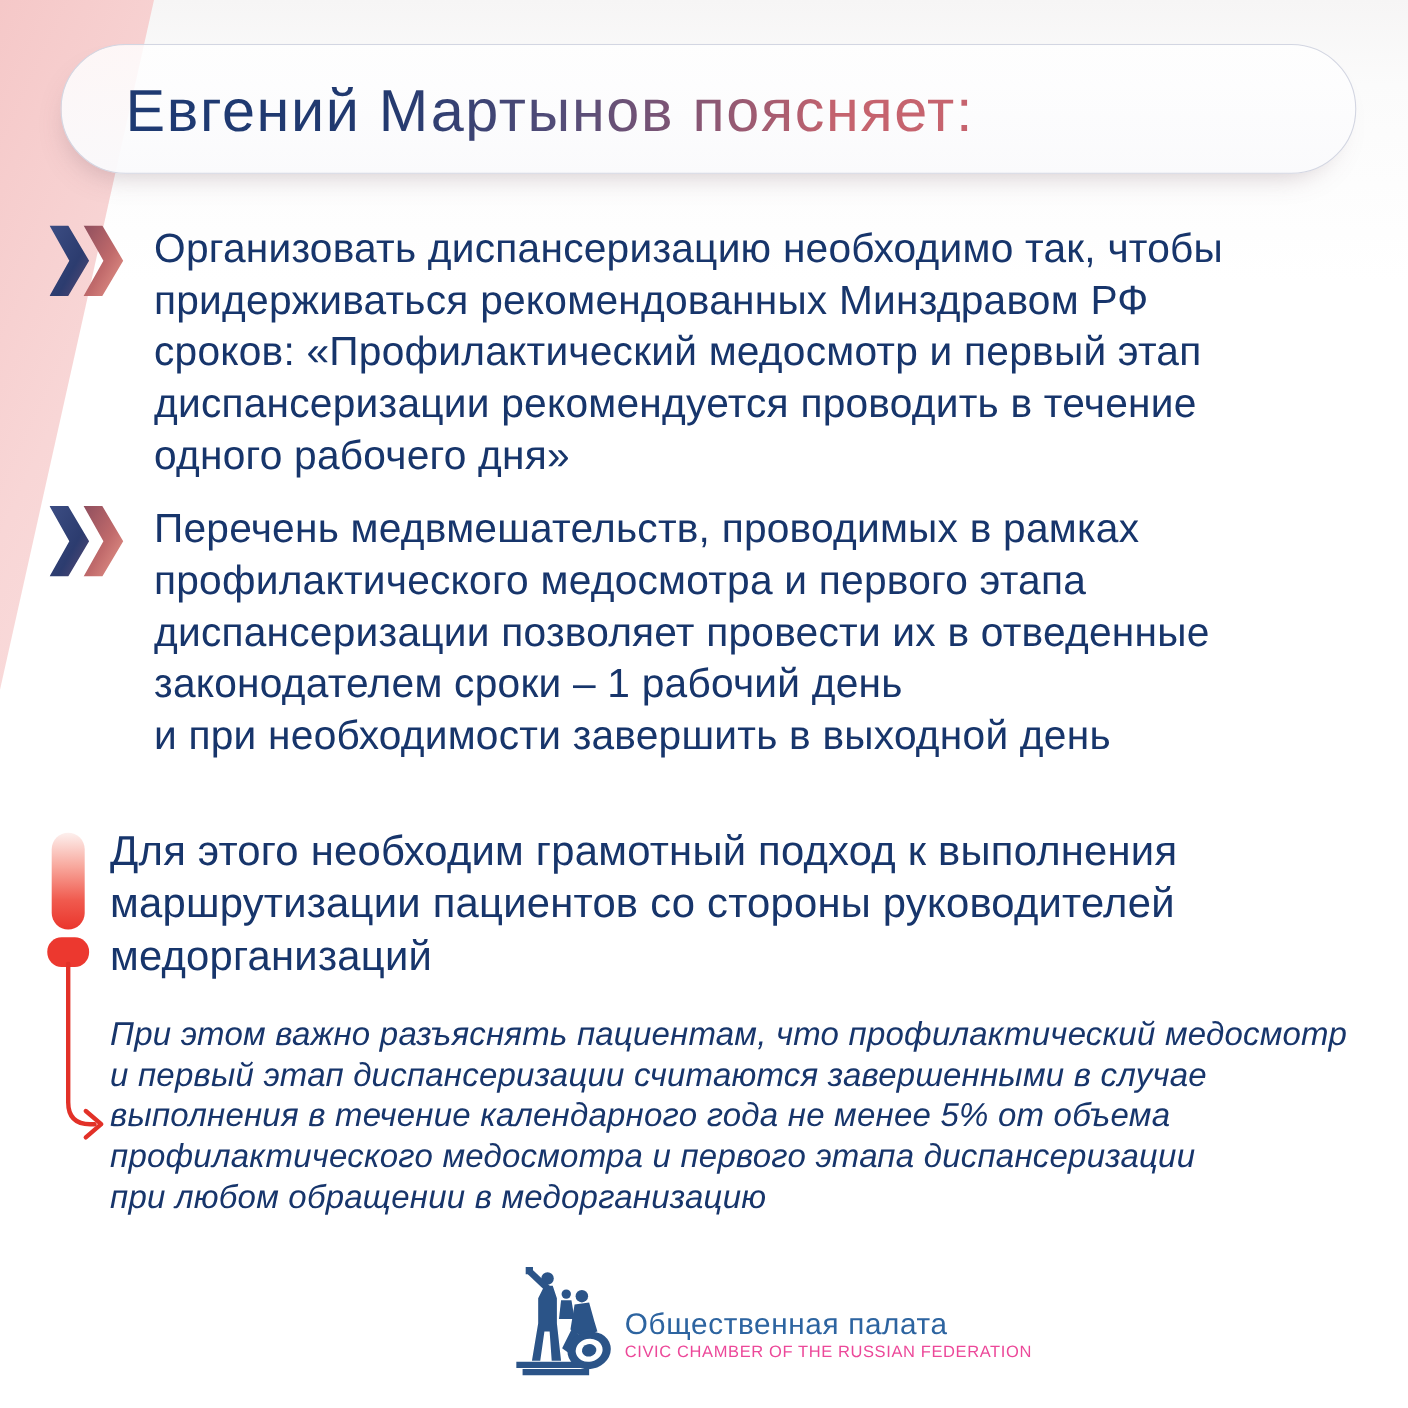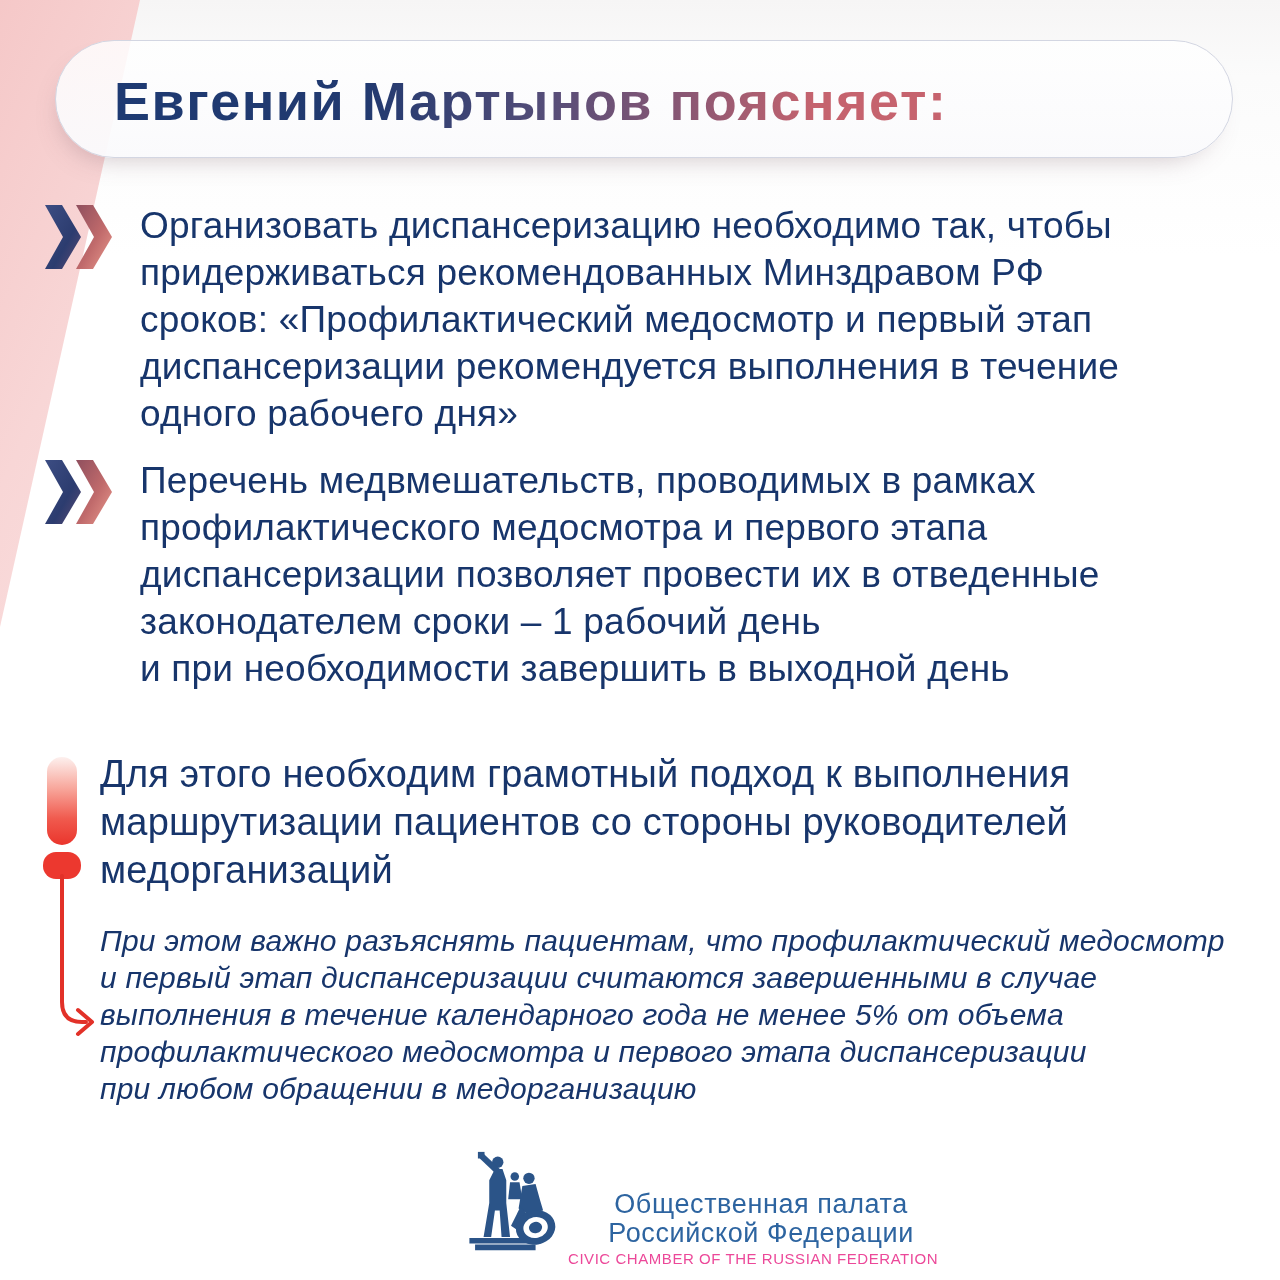--- a/index.html
+++ b/index.html
@@ -20,21 +20,21 @@
 
   
   .header-card{
     left:55px;top:40px;width:1178px;height:118px;border-radius:59px;
     background:linear-gradient(180deg,rgba(255,255,255,.82) 0%,rgba(250,250,252,.96) 100%);
     border:1px solid #d3d6e2;
     box-shadow:-6px 14px 26px -14px rgba(120,90,100,.35);
     display:flex;align-items:center;padding-left:58px;box-sizing:border-box;
   }
   .page-title{
-    margin:0;font-size:54px;font-weight:bold;letter-spacing:1.5px;
+    margin:0;font-size:54px;font-weight:normal;letter-spacing:1.5px;
     color:#1e3a72;display:inline-block;line-height:1;padding-top:4px;
   }
   @supports (-webkit-background-clip:text){
     .page-title{
       background:linear-gradient(90deg,#1e3a72 0%,#21396f 30%,#554d78 52%,#8f5873 70%,#c5636e 84%,#c6636e 100%);
       -webkit-background-clip:text;
       -webkit-text-fill-color:transparent;
     }
   }
 
@@ -61,21 +61,21 @@
 
   .connector{left:40px;top:874px;width:70px;height:170px;}
 
   .note-text{
     left:100px;top:922px;width:1140px;
     font-size:30px;line-height:37px;font-style:italic;letter-spacing:.2px;
   }
 
   
   .logo-statue{left:463px;top:1150px;width:96px;height:104px;}
-  .logo-textblock{left:568px;top:1190px;text-align:center;}
+  .logo-textblock{left:568px;top:1190px;}
   .logo-ru{color:#2d64a0;font-size:27px;line-height:29px;letter-spacing:.6px;margin:0;}
   .logo-en{color:#ec4899;font-size:15px;line-height:16px;letter-spacing:.55px;margin:3px 16px 0 0;}
 </style>
 </head>
 <body>
 
 <div class="abs pink-band"></div>
 
 <div class="abs header-card">
   <h1 class="page-title">Евгений Мартынов поясняет:</h1>
@@ -93,21 +93,21 @@
         <stop offset="0.55" stop-color="#c06a6b"></stop>
         <stop offset="1" stop-color="#ea9a8e"></stop>
     </linearGradient>
   </defs>
   <polygon points="0,0 17,0 36,32 17,64 0,64 18,32" fill="url(#g1a)"></polygon>
   <polygon points="31,0 48,0 67,32 48,64 31,64 49,32" fill="url(#g2a)"></polygon>
 </svg>
 <p class="abs body-text bullet-text-1">Организовать диспансеризацию необходимо так, чтобы
 придерживаться рекомендованных Минздравом РФ
 сроков: «Профилактический медосмотр и первый этап
-диспансеризации рекомендуется выполнения в течение
+диспансеризации рекомендуется проводить в течение
 одного рабочего дня»</p>
 
 <svg class="abs chevron-icon chevron-2" viewBox="0 0 68 64">
   <defs>
     <linearGradient id="g1b" x1="0" y1="0" x2="1" y2="1">
       <stop offset="0" stop-color="#3c4d83"></stop>
         <stop offset="0.6" stop-color="#2c3c6f"></stop>
         <stop offset="1" stop-color="#5d4c74"></stop>
     </linearGradient>
     <linearGradient id="g2b" x1="0" y1="0" x2="1" y2="1">
@@ -163,16 +163,15 @@
       <path d="M62 38 L76 36 L81 54 L84 64 L68 68 L58 62 Z"></path>
       <path d="M60 60 L50 80 L57 85 L67 68 Z"></path>
 
       <ellipse cx="76" cy="82" rx="21" ry="18" transform="rotate(-12 76 82)"></ellipse>
     </g>
     <ellipse cx="76" cy="82" rx="13" ry="11" transform="rotate(-12 76 82)" fill="#ffffff"></ellipse>
     <ellipse cx="76" cy="82" rx="7" ry="6" transform="rotate(-12 76 82)" fill="#2b5488"></ellipse>
   </svg>
   <div class="abs logo-textblock">
     <p class="logo-ru">Общественная палата</p>
-    <p class="logo-ru">Российской Федерации</p>
     <p class="logo-en">CIVIC CHAMBER OF THE RUSSIAN FEDERATION</p>
   </div>
 </div>
 
 </body></html>

